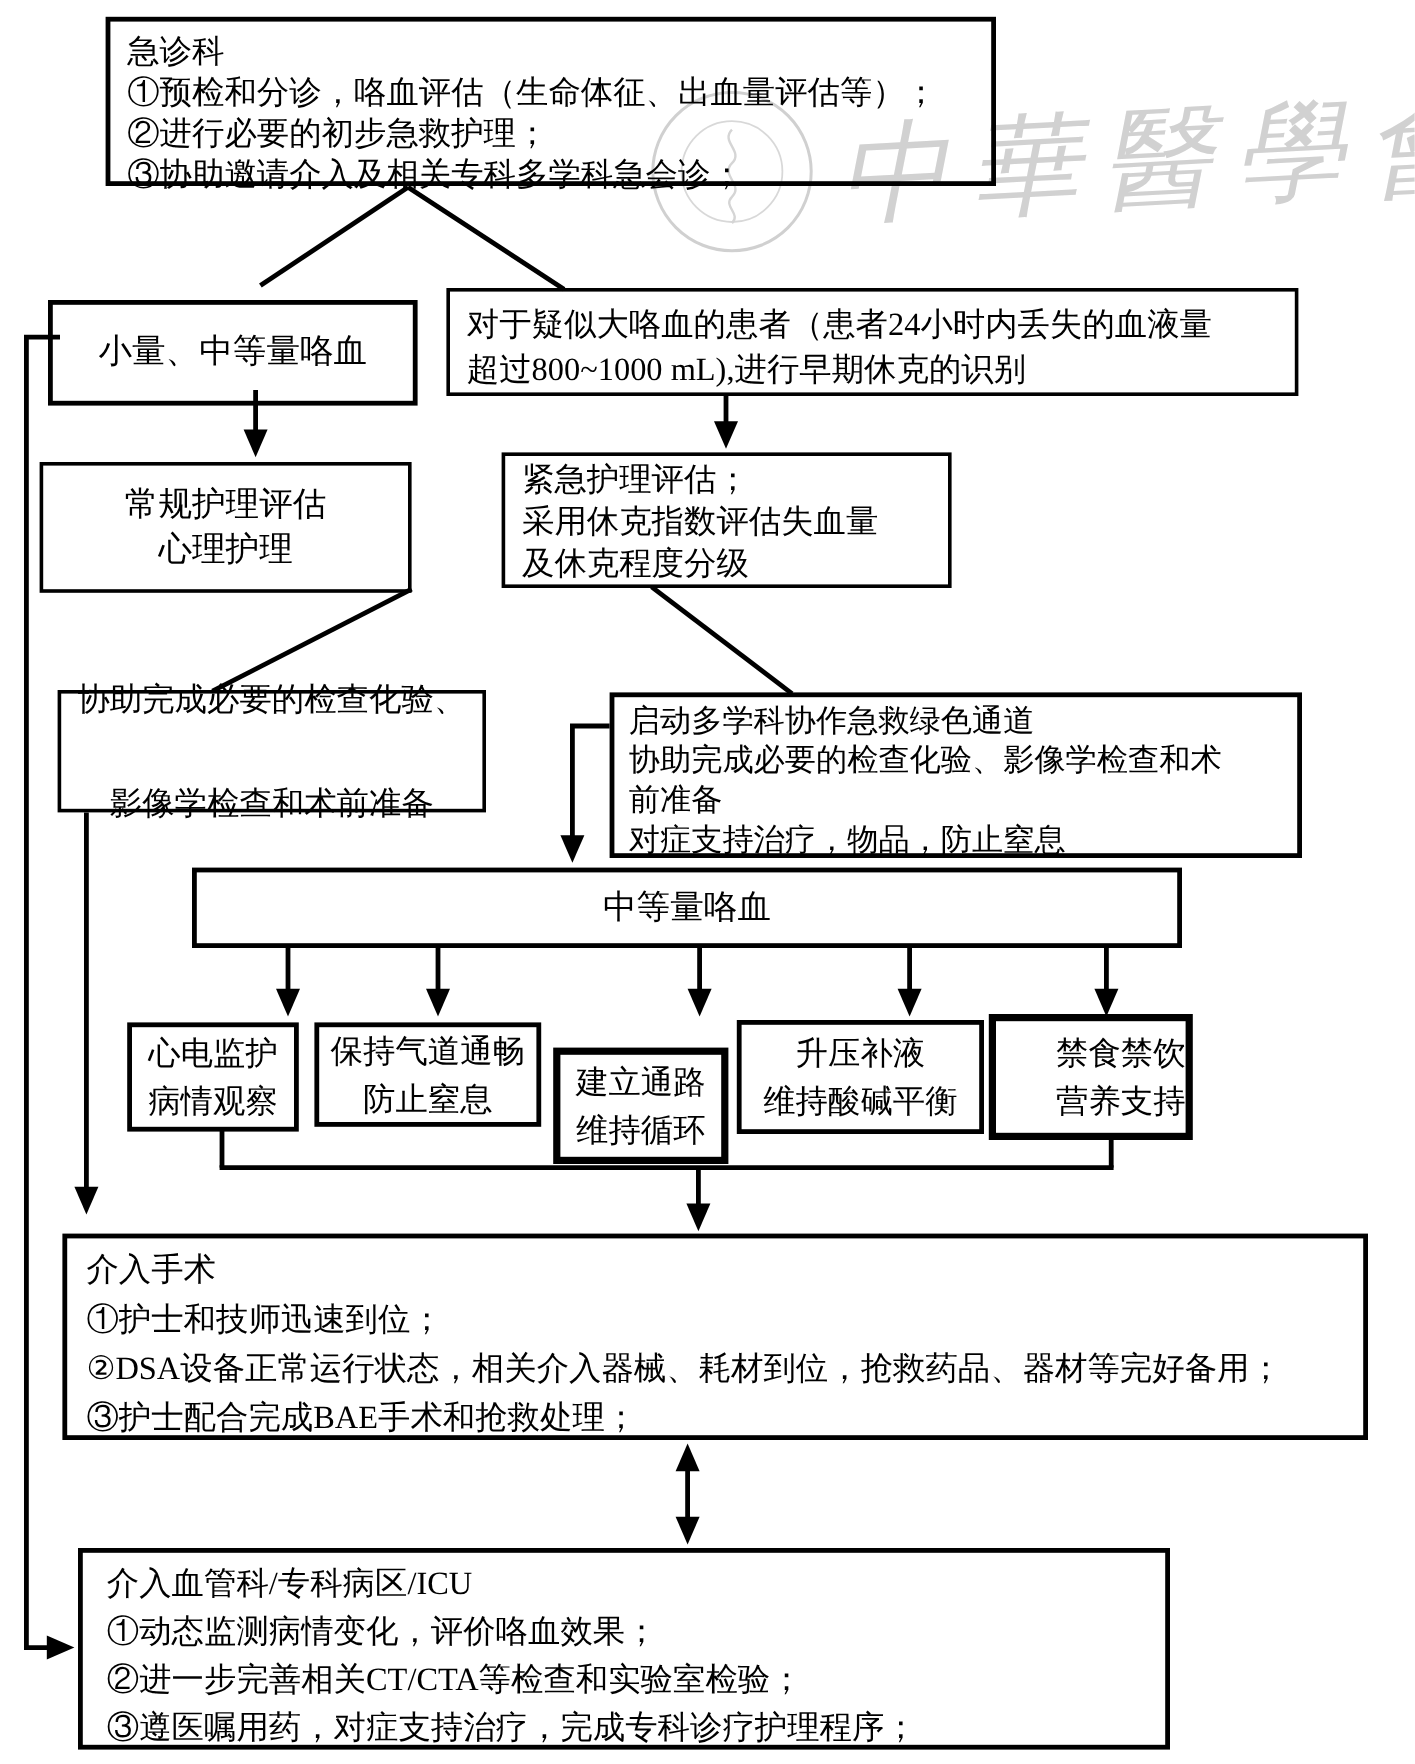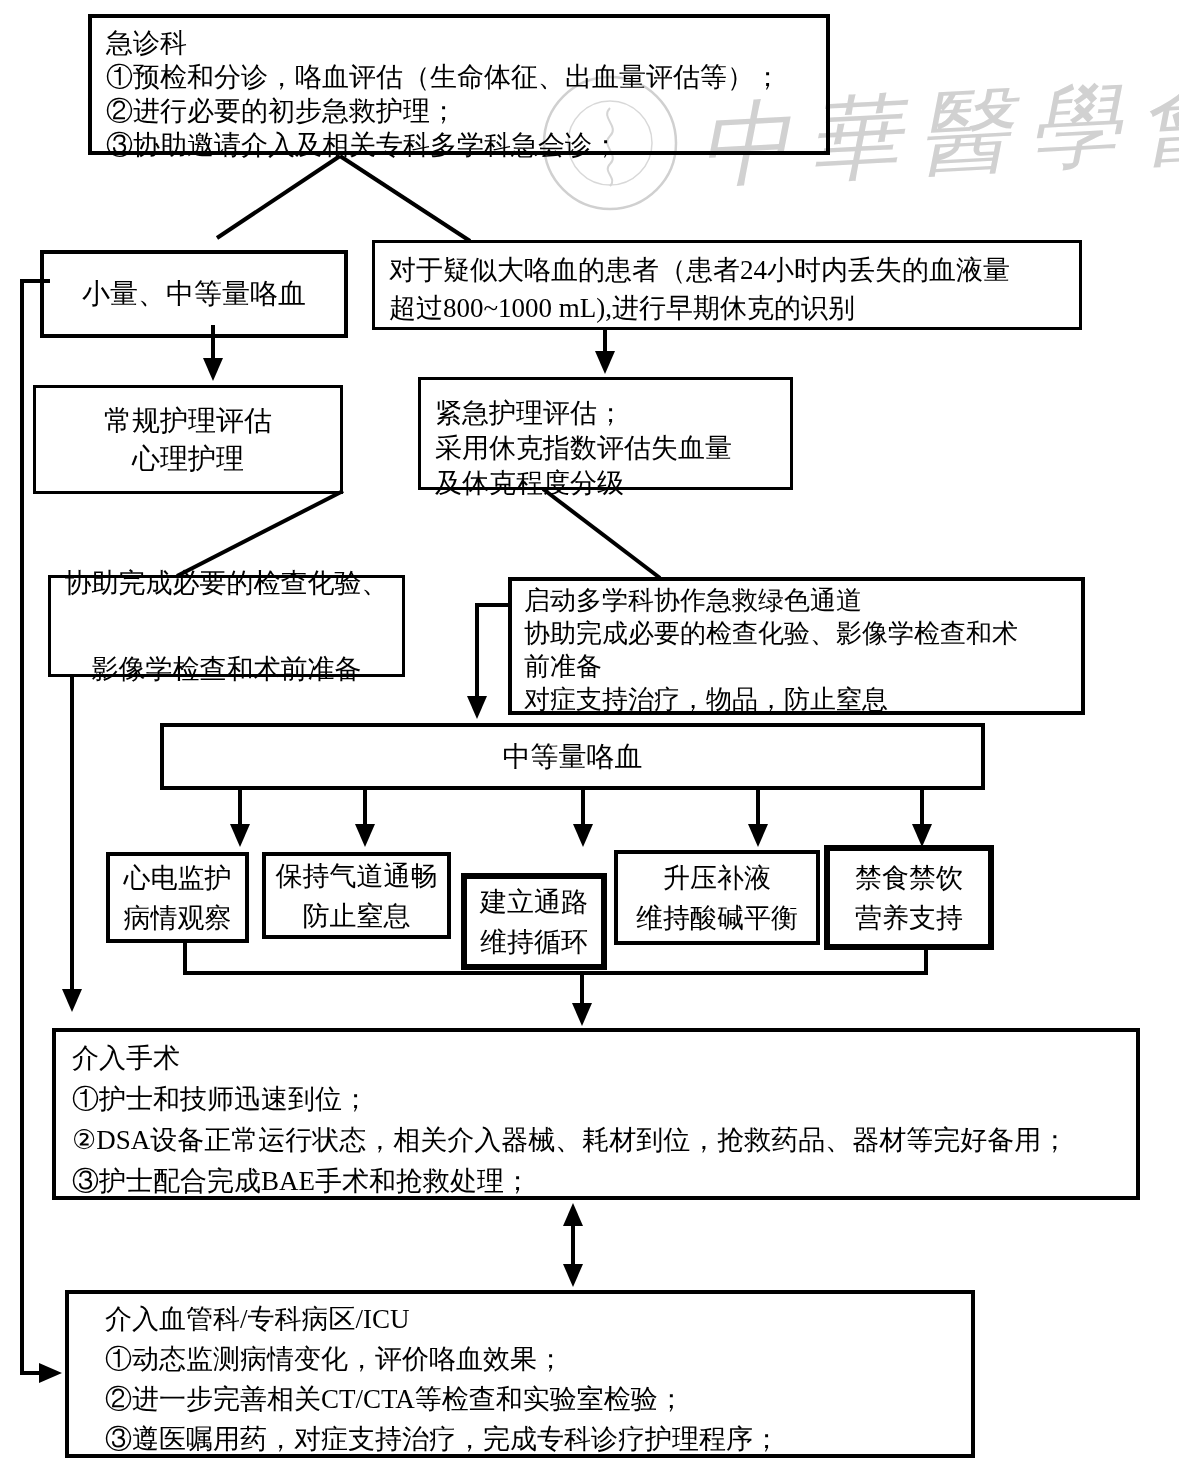--- a/index.html
+++ b/index.html
@@ -130,21 +130,21 @@
   <div class="node pad lh38" style="left:372px;top:240px;width:710px;height:90px;">
     <div class="ln">对于疑似大咯血的患者（患者24小时内丢失的血液量</div>
     <div class="ln">超过800~1000 mL),进行早期休克的识别</div>
   </div>
 
   <div class="node center fs28 lh38" style="left:33px;top:385px;width:310px;height:109px;">
     <div class="ln">常规护理评估</div>
     <div class="ln">心理护理</div>
   </div>
 
-  <div class="node pad" style="left:418px;top:377px;width:375px;height:113px;line-height:35px;padding-top:16px;">
+  <div class="node pad" style="left:418px;top:377px;width:375px;height:113px;line-height:35px;padding-top:2px;">
     <div class="ln">紧急护理评估；</div>
     <div class="ln">采用休克指数评估失血量</div>
     <div class="ln">及休克程度分级</div>
   </div>
 
   <div class="node center lh38" style="left:48px;top:575px;width:357px;height:102px;gap:48px;">
     <div class="ln">协助完成必要的检查化验、</div>
     <div class="ln">影像学检查和术前准备</div>
   </div>
 
@@ -172,32 +172,32 @@
   <div class="node center b6 lh40" style="left:461px;top:848px;width:146px;height:97px;margin-top:25px;">
     <div class="ln">建立通路</div>
     <div class="ln">维持循环</div>
   </div>
 
   <div class="node center b4 lh40" style="left:614px;top:850px;width:206px;height:95px;">
     <div class="ln">升压补液</div>
     <div class="ln">维持酸碱平衡</div>
   </div>
 
-  <div class="node center b6 lh40" style="left:824px;top:845px;width:170px;height:105px;">
+  <div class="node center b6 lh40" style="left:824px;top:845px;width:170px;height:105px;align-items:flex-end;">
     <div class="ln">禁食禁饮</div>
     <div class="ln">营养支持</div>
   </div>
 
   <div class="node pad b4 lh41" style="left:52px;top:1028px;width:1088px;height:172px;padding-top:6px;padding-left:16px;">
     <div class="ln">介入手术</div>
     <div class="ln">①护士和技师迅速到位；</div>
     <div class="ln">②DSA设备正常运行状态，相关介入器械、耗材到位，抢救药品、器材等完好备用；</div>
     <div class="ln">③护士配合完成BAE手术和抢救处理；</div>
   </div>
 
-  <div class="node pad b4 lh40" style="left:65px;top:1290px;width:910px;height:168px;padding-top:5px;padding-left:36px;">
+  <div class="node pad b4 lh40" style="left:65px;top:1290px;width:910px;height:168px;padding-top:5px;padding-left:20px;">
     <div class="ln">介入血管科/专科病区/ICU</div>
     <div class="ln">①动态监测病情变化，评价咯血效果；</div>
     <div class="ln">②进一步完善相关CT/CTA等检查和实验室检验；</div>
     <div class="ln">③遵医嘱用药，对症支持治疗，完成专科诊疗护理程序；</div>
   </div>
 
 </div>
 
 </body></html>

